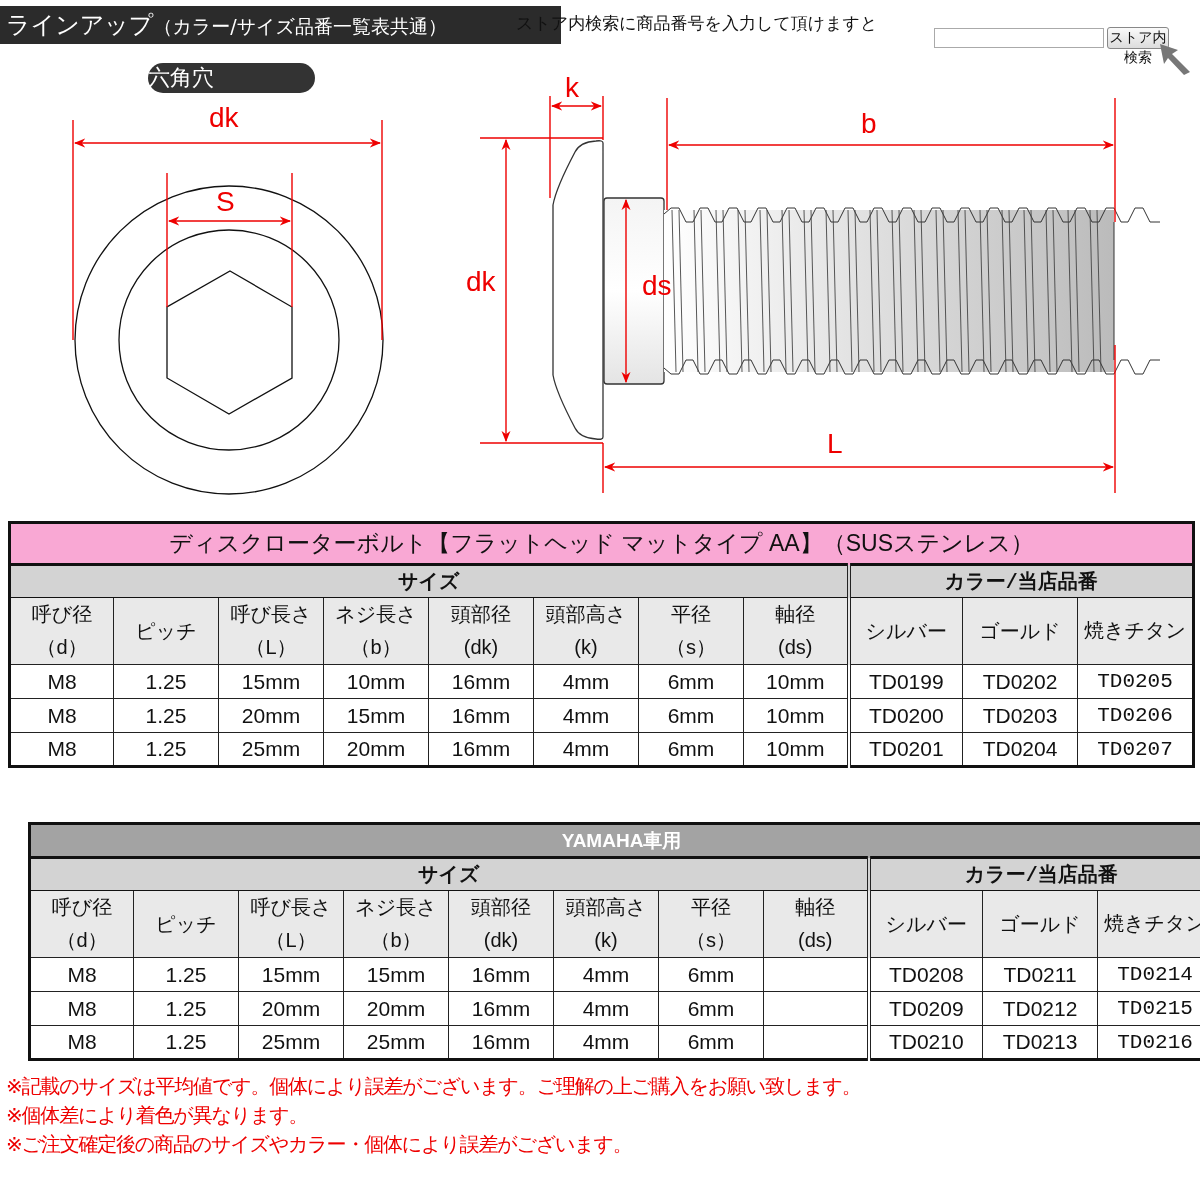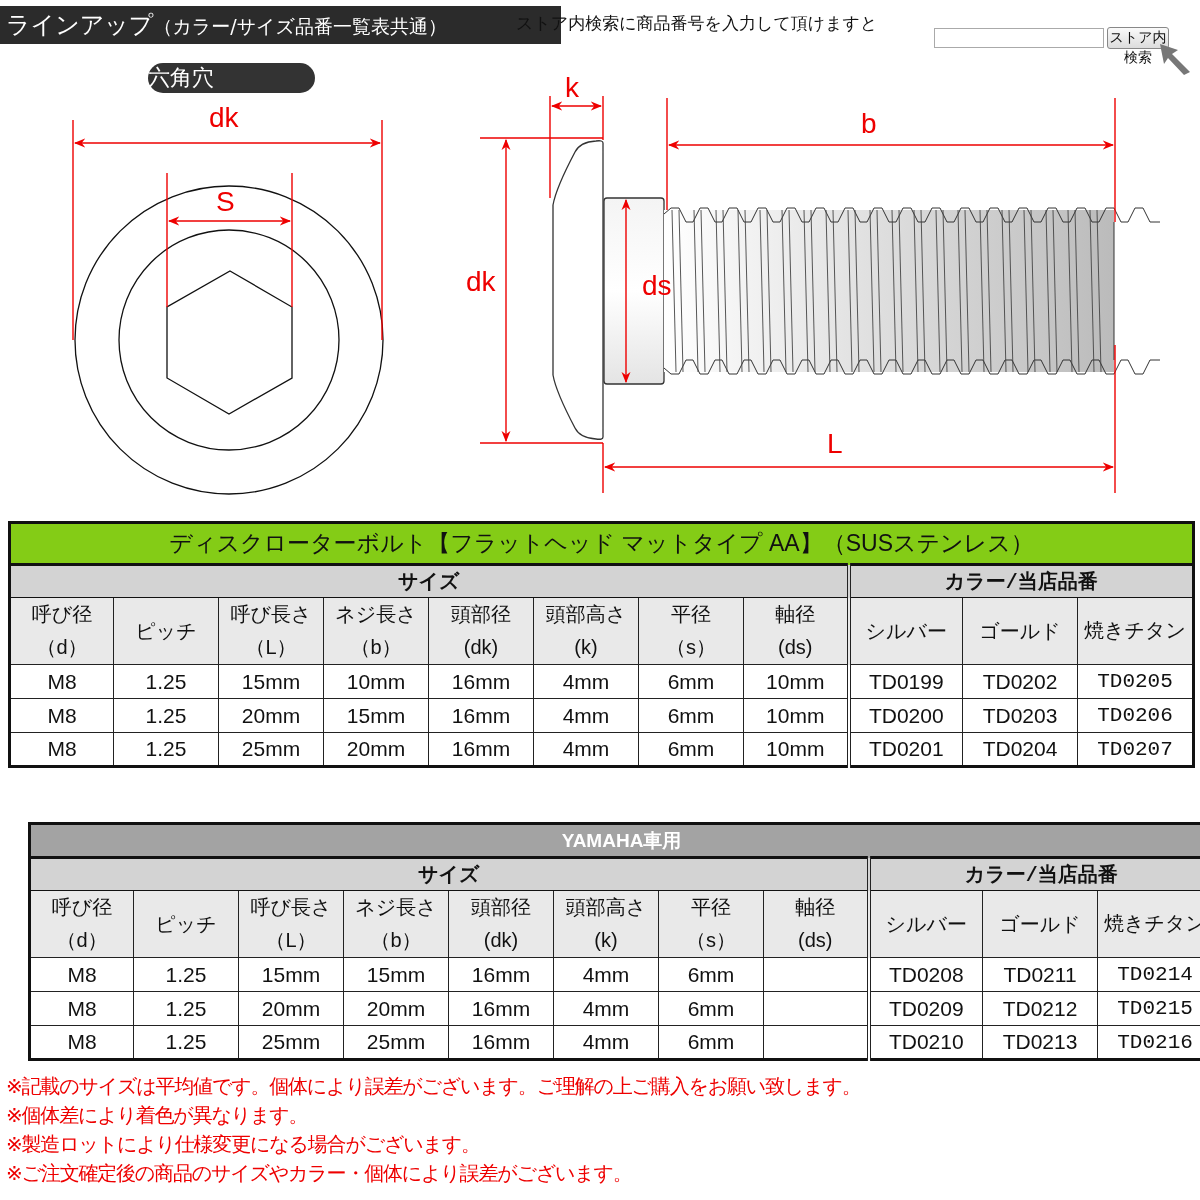--- a/index.html
+++ b/index.html
@@ -14,21 +14,21 @@
   .search-button { position: absolute; left: 1107px; top: 27px; width: 62px; height: 22px; border: 1px solid #888; border-radius: 3px; background: linear-gradient(#fafafa,#dcdcdc); font-size: 14px; line-height: 20px; text-align: center; color: #111; font-family: Liberation Mono, monospace; }
   .cursor-icon { position: absolute; left: 1158px; top: 42px; width: 40px; height: 34px; }
 
   .hex-pill { position: absolute; left: 148px; top: 63px; width: 167px; height: 30px; border-radius: 15px; background: #333; color: #fff; font-size: 22px; line-height: 30px; }
 
   .diagram { position: absolute; left: 0; top: 60px; width: 1200px; height: 450px; }
   .dim-label { position: absolute; color: #e00; font-size: 28px; font-family: "Liberation Sans", sans-serif; }
 
   .spec-table { position: absolute; left: 8px; border-collapse: collapse; width: 1184px; table-layout: fixed; font-family: "Liberation Sans", sans-serif; }
   .spec-table td { border: 1px solid #222; text-align: center; vertical-align: middle; }
-  .spec-table .title-row td { height: 42px; font-size: 23px; background: #84cc16; border: 3px solid #111; }
+  .spec-table .title-row td { height: 42px; font-size: 23px; background: #f9a8d4; border: 3px solid #111; }
   .spec-table .maker-row td { height: 34px; background: #a3a3a3; color: #fff; font-size: 19px; font-weight: bold; border-left: 3px solid #111; border-right: 3px solid #111; border-top: 3px solid #111; border-bottom: 3px solid #111; }
   .spec-table .group-row td { height: 33px; background: #d3d3d3; font-size: 20px; font-weight: bold; border-bottom: 1px solid #111; text-align: center; }
   .spec-table .head-row td { height: 34px; background: #e9e9e9; font-size: 20px; line-height: 33px; }
   .spec-table .data-row td { height: 34px; font-size: 21px; background: #fff; }
   .spec-table .sep-left { border-left: 4px double #222 !important; }
   .spec-table .outer-l { border-left: 3px solid #111 !important; }
   .spec-table .outer-r { border-right: 3px solid #111 !important; font-family: Liberation Mono, monospace; }
   .spec-table .outer-b td { border-bottom: 3px solid #111; }
   .spec-table .hatch { background: linear-gradient(to top right, #fff calc(50% - 0.6px), #444 50%, #fff calc(50% + 0.6px)); }
 
@@ -352,15 +352,14 @@
         <td class="sep-left">TD0210</td>
         <td>TD0213</td>
         <td class="outer-r">TD0216</td>
   </tr>
 </tbody>
   </table>
 
 <div class="notes">
   <div>※記載のサイズは平均値です。個体により誤差がございます。ご理解の上ご購入をお願い致します。</div>
   <div>※個体差により着色が異なります。</div>
-  <div>※製造ロットにより仕様変更になる場合がございます。</div>
   <div>※ご注文確定後の商品のサイズやカラー・個体により誤差がございます。</div>
 </div>
 
 </body></html>

